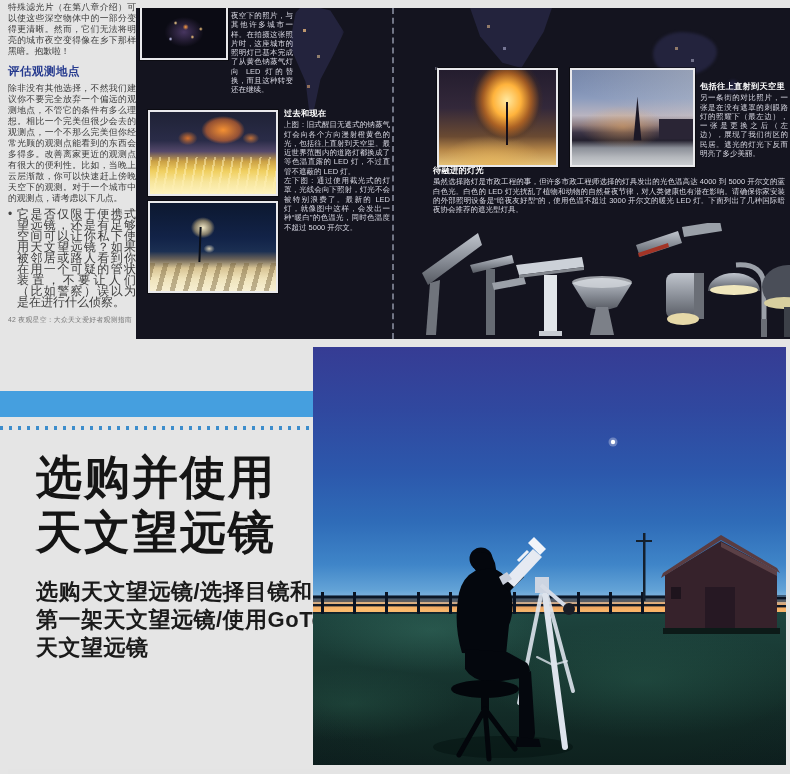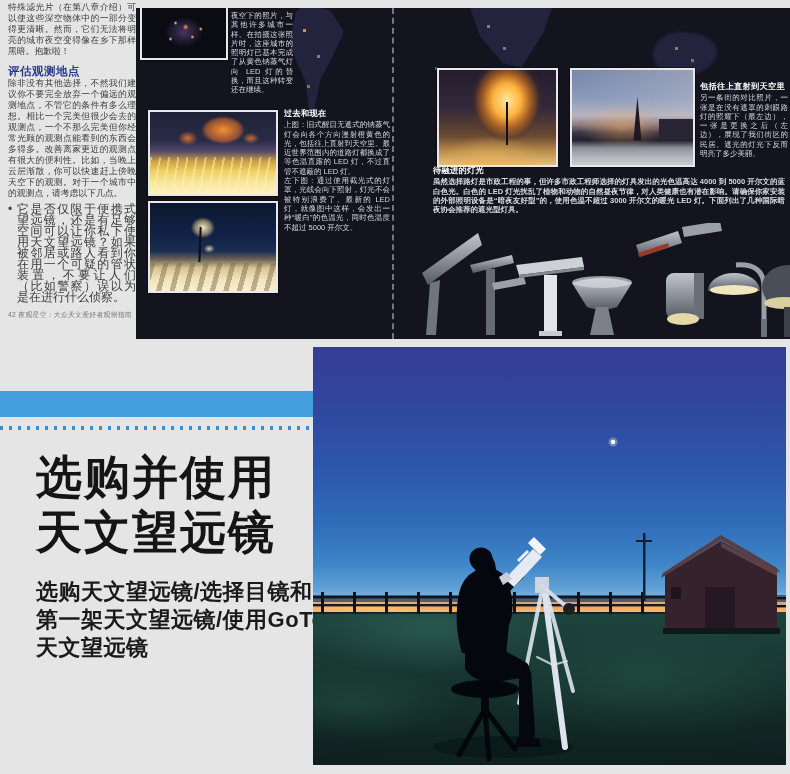--- a/index.html
+++ b/index.html
@@ -4,21 +4,21 @@
 <style>
   html,body{margin:0;padding:0;background:#fff;}
   #stage{position:relative;width:790px;height:774px;overflow:hidden;background:#e5e5e5;
          font-family:"Liberation Sans",sans-serif;}
   
   .leftcol{position:absolute;left:8px;top:2px;width:128px;color:#3a3a3a;}
   .leftcol p{margin:0;font-size:8.8px;line-height:11px;text-align:justify;}
   .leftcol .intro{margin-bottom:0;}
   .leftcol h3{margin:7px 0 0 0;font-size:11.5px;line-height:14px;color:#24398e;
               font-weight:bold;letter-spacing:.5px;}
-  .leftcol .body{}
+  .leftcol .body{margin-top:5px;}
   .leftcol ul{margin:5px 0 0 0;padding:0;list-style:none;}
   .leftcol li{position:relative;padding-left:9px;font-size:12px;line-height:11px;
               text-align:justify;margin-top:3px;}
   .leftcol li:before{content:"•";position:absolute;left:0;top:0;color:#444;}
   .leftcol .footer{margin-top:7px;font-size:6.8px;color:#777;letter-spacing:.3px;}
   
   .panel{position:absolute;left:136px;top:8px;width:654px;height:331px;background:#14141f;overflow:hidden;}
   .blob{position:absolute;background:#252541;filter:blur(1.5px);opacity:.9;}
   .blob.sa{left:146px;top:-4px;width:62px;height:108px;
      clip-path:polygon(35% 0,78% 6%,100% 26%,82% 48%,62% 70%,52% 97%,44% 100%,38% 72%,12% 38%,22% 8%);}
@@ -37,21 +37,21 @@
      radial-gradient(2px 2px at 40% 30%,#ffd890,transparent),
      radial-gradient(2px 2px at 60% 58%,#ffd080,transparent),
      radial-gradient(2px 2px at 34% 62%,#cfcfff,transparent),
      radial-gradient(2px 2px at 70% 42%,#ffcf80,transparent),
      radial-gradient(26px 20px at 50% 48%,rgba(130,95,170,.5),transparent 75%),#0b0b14;}
   .cap{position:absolute;color:#d9d9e4;font-size:7.5px;line-height:9.3px;text-align:justify;}
   .cap b{display:block;color:#fff;font-size:8.2px;margin-bottom:2px;letter-spacing:.3px;}
   .cap.mapcap{left:95px;top:3px;width:62px;}
   .cap.pastpres{left:148px;top:101px;width:106px;white-space:pre-line;}
   .cap.improved{left:564px;top:74px;width:88px;}
-  .cap.fixtures{left:297px;top:158px;width:352px;font-weight:bold;}
+  .cap.fixtures{left:297px;top:158px;width:352px;}
   .photoA{left:12px;top:102px;width:126px;height:82px;background:
      radial-gradient(28px 18px at 58% 22%,rgba(255,150,50,.95),rgba(255,120,40,.5) 60%,transparent 78%),
      radial-gradient(14px 10px at 30% 32%,rgba(255,130,40,.8),transparent 70%),
      radial-gradient(12px 8px at 80% 32%,rgba(255,140,50,.7),transparent 70%),
      linear-gradient(180deg,#1f2236 0%,#2a2c48 35%,#54486a 48%,#caa045 60%,#f0cf60 72%,#f7e59a 85%,#fdf3c0 100%);}
   .photoA .trails{position:absolute;left:0;right:0;bottom:0;height:45%;
      background:repeating-linear-gradient(100deg,rgba(255,240,180,.5) 0 2px,transparent 2px 9px);}
   .photoB{left:12px;top:193px;width:126px;height:88px;background:
      radial-gradient(16px 14px at 42% 28%,rgba(255,244,205,.95),rgba(240,210,140,.5) 50%,transparent 75%),
      radial-gradient(8px 6px at 47% 52%,rgba(255,240,200,.8),transparent 70%),

